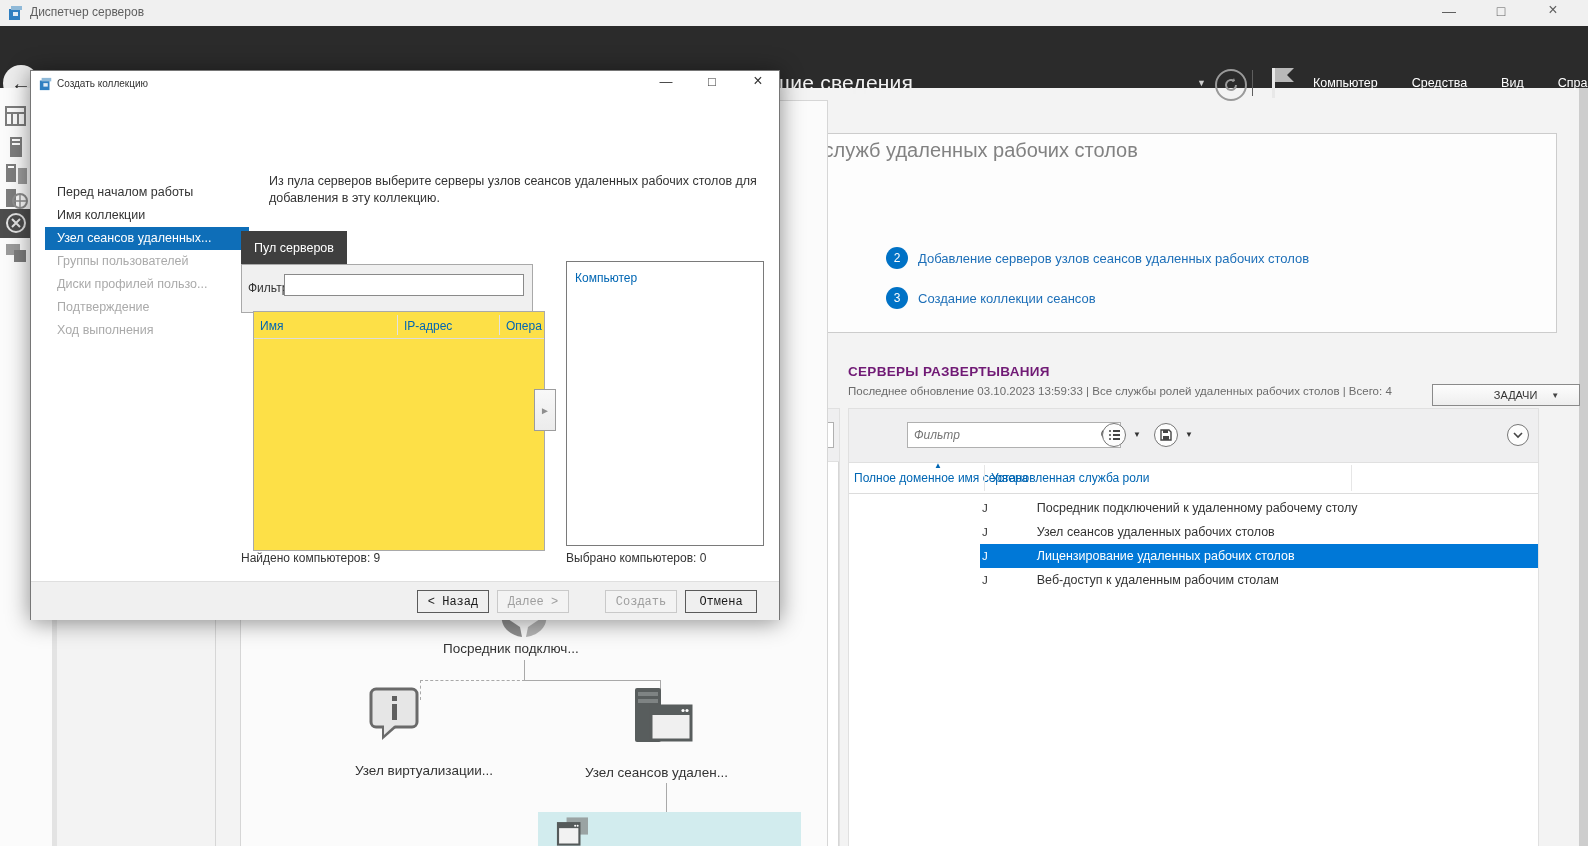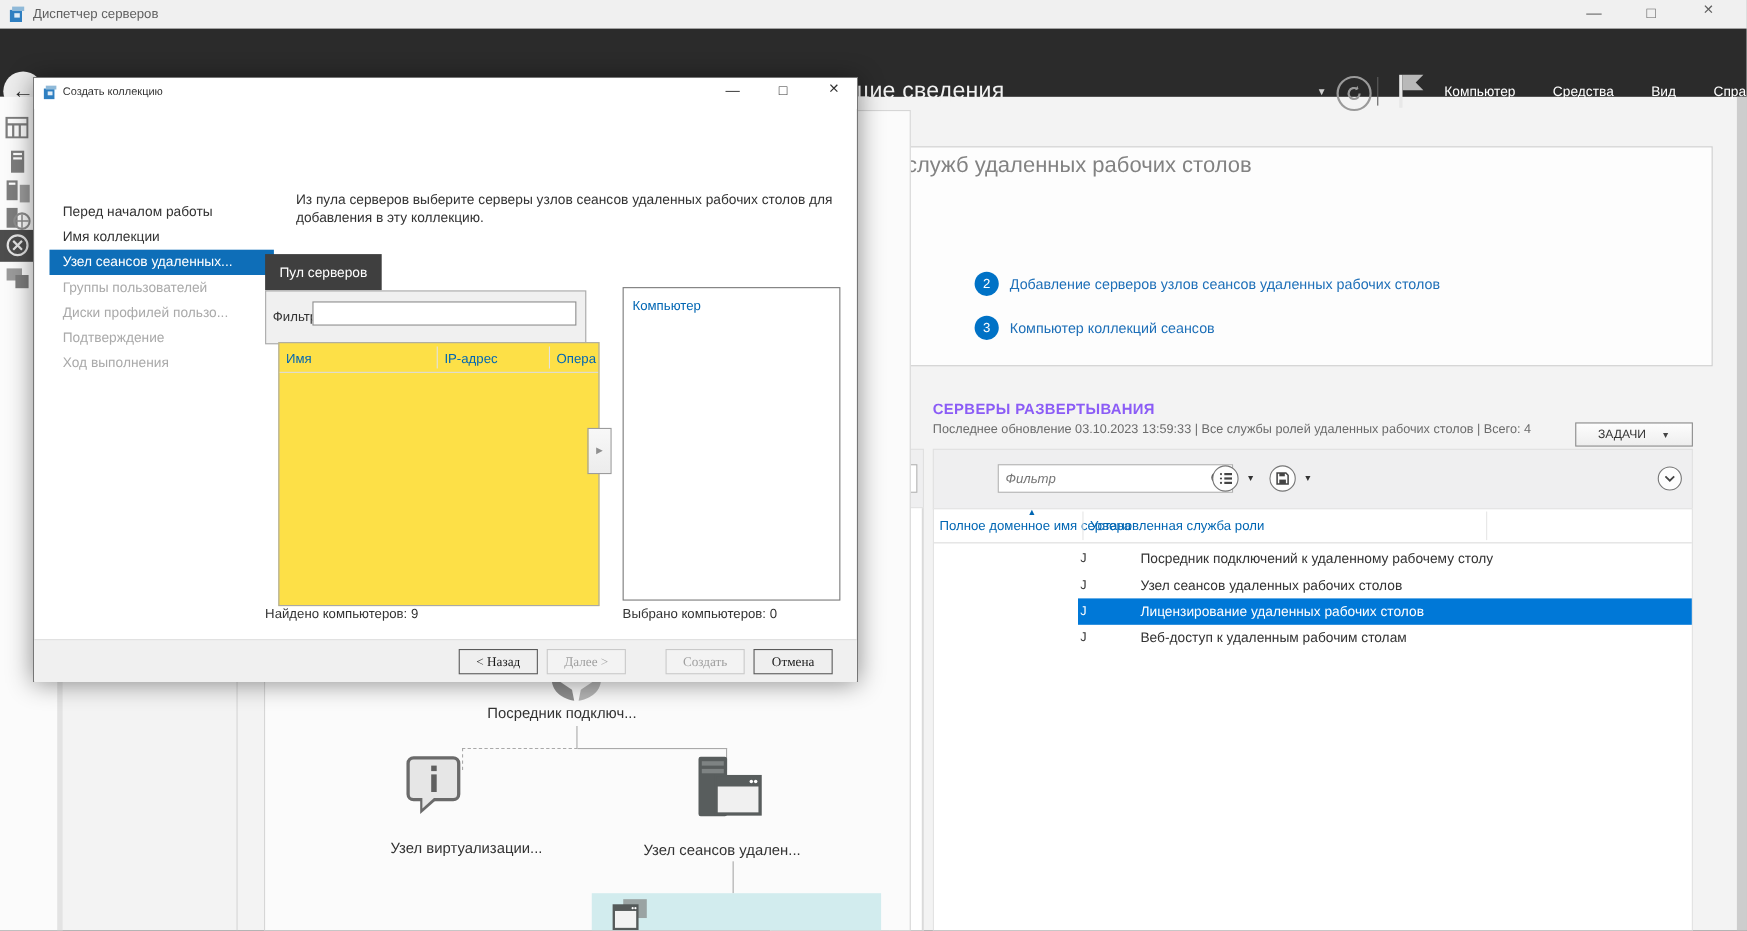--- a/index.html
+++ b/index.html
@@ -37,24 +37,24 @@
   .rightstrip{left:1579px;top:88px;width:9px;height:758px;background:#cdcdcd;}
 
   .ovheading{font-size:20px;font-weight:300;color:#828282;white-space:nowrap;}
   .ovpanel{left:757px;top:133px;width:798px;height:198px;background:#fdfdfd;border:1px solid #ccc;}
   .orange{color:#e8641b;font-size:13.5px;line-height:23px;cursor:pointer;}
   .stepc{width:22px;height:22px;border-radius:50%;background:#0072c6;color:#fff;font-size:12px;display:flex;align-items:center;justify-content:center;}
   .bluelink{color:#1d6fb8;font-size:13px;cursor:pointer;white-space:nowrap;}
   .grayfrag{color:#8b8b8b;font-size:12.5px;white-space:nowrap;}
 
   
-  .sectitle{font-size:13.5px;font-weight:bold;color:#8b5cf6;letter-spacing:.3px;}
+  .sectitle{font-size:13.5px;font-weight:bold;color:#701a75;letter-spacing:.3px;}
   .subtl{font-size:11.5px;color:#6b6b6b;white-space:nowrap;}
   .tasksbtn{width:105px;height:20px;border:1px solid #8a8a8a;background:linear-gradient(#fdfdfd,#eee);
-    display:flex;align-items:center;justify-content:center;gap:14px;font-size:11px;color:#333;cursor:pointer;}
+    display:flex;align-items:center;justify-content:center;gap:14px;font-size:11px;color:#333;cursor:pointer;padding-left:41px;}
   .tasksbtn .car{font-size:8px;color:#444;}
   .toolbar{background:#efeff0;border:1px solid #e0e0e0;}
   .filterbox{background:#fff;border:1px solid #b0b0b0;display:flex;align-items:center;}
   .filterbox input{border:none;outline:none;flex:1;font-style:italic;font-size:12px;color:#555;padding:0 6px;background:transparent;font-family:inherit;}
   .circico{width:22px;height:22px;border:1px solid #777;border-radius:50%;display:flex;align-items:center;justify-content:center;background:#fdfdfd;cursor:pointer;}
   .smallcar{font-size:8px;color:#333;cursor:pointer;}
   .tablewrap{left:848px;top:462px;width:689px;height:384px;background:#fff;border:1px solid #e0e0e0;}
   .thead{position:absolute;left:0;top:0;width:100%;height:30px;border-bottom:1px solid #dcdcdc;}
   .thead .h{position:absolute;top:8px;font-size:12px;color:#0066b3;cursor:pointer;white-space:nowrap;}
   .hsep{position:absolute;top:2px;width:1px;height:26px;background:#e6e6e6;}
@@ -95,21 +95,21 @@
   .dthsep{position:absolute;top:3px;width:1px;height:20px;background:#e2e2e2;}
   .dthline{position:absolute;left:0;top:26px;width:100%;height:1px;background:#dcdcdc;}
   .addbtn{position:absolute;left:503px;top:318px;width:20px;height:40px;border:1px solid #9c9c9c;background:linear-gradient(#f8f8f8,#ececec);
     display:flex;align-items:center;justify-content:center;color:#8f8f8f;font-size:10px;cursor:default;}
   .sellabel{position:absolute;left:535px;top:173px;font-size:17px;color:#333;margin-top:43px;}
   .selbox{position:absolute;left:535px;top:190px;width:196px;height:283px;background:#fff;border:1px solid #7a7a7a;}
   .selcol{position:absolute;left:8px;top:9px;font-size:12px;color:#0066b3;cursor:pointer;}
   .dcount{position:absolute;font-size:12px;color:#333;}
   .dfooter{position:absolute;left:0;top:510px;width:100%;height:38px;background:#f0f0f0;border-top:1px solid #dfdfdf;}
   .dbtn{position:absolute;top:8px;height:23px;border:1px solid #5a5a5a;background:#efefef;font-size:12px;color:#1a1a1a;
-    display:flex;align-items:center;justify-content:center;cursor:pointer;box-sizing:border-box;font-family:Liberation Serif, serif;}
+    display:flex;align-items:center;justify-content:center;cursor:pointer;box-sizing:border-box;font-family:Liberation Mono, monospace;}
   .dbtn.dis{border-color:#c9c9c9;color:#9e9e9e;cursor:default;background:#f3f3f3;}
 </style>
 </head>
 <body>
 
 <div id="screen">
 
   <div class="abs titlebar">
     <svg class="abs appico" viewBox="0 0 16 16">
       <rect x="1" y="4" width="11" height="11" fill="#2f7fc1"></rect>
@@ -203,21 +203,21 @@
   <div class="abs grayfrag" style="left:781px;top:251px;">ных раб</div>
   <div class="abs" style="left:886px;top:247px;">
     <div style="display:flex;align-items:center;gap:10px;">
       <div class="stepc">2</div>
       <span class="bluelink">Добавление серверов узлов сеансов удаленных рабочих столов</span>
     </div>
   </div>
   <div class="abs" style="left:886px;top:287px;">
     <div style="display:flex;align-items:center;gap:10px;">
       <div class="stepc">3</div>
-      <span class="bluelink">Компьютер коллекций сеансов</span>
+      <span class="bluelink">Создание коллекции сеансов</span>
     </div>
   </div>
 
   <div class="abs" style="left:740px;top:384px;width:78px;height:20px;border:1px solid #8a8a8a;background:linear-gradient(#fdfdfd,#eee);">
     <span style="position:absolute;right:24px;top:3px;font-size:11px;color:#333;">И</span>
     <span style="position:absolute;right:7px;top:6px;font-size:8px;color:#444;">▼</span>
   </div>
   <div class="abs toolbar" style="left:700px;top:408px;width:138px;height:53px;">
     <div style="position:absolute;left:98px;top:13px;width:33px;height:24px;background:#fff;border:1px solid #b0b0b0;"></div>
   </div>

